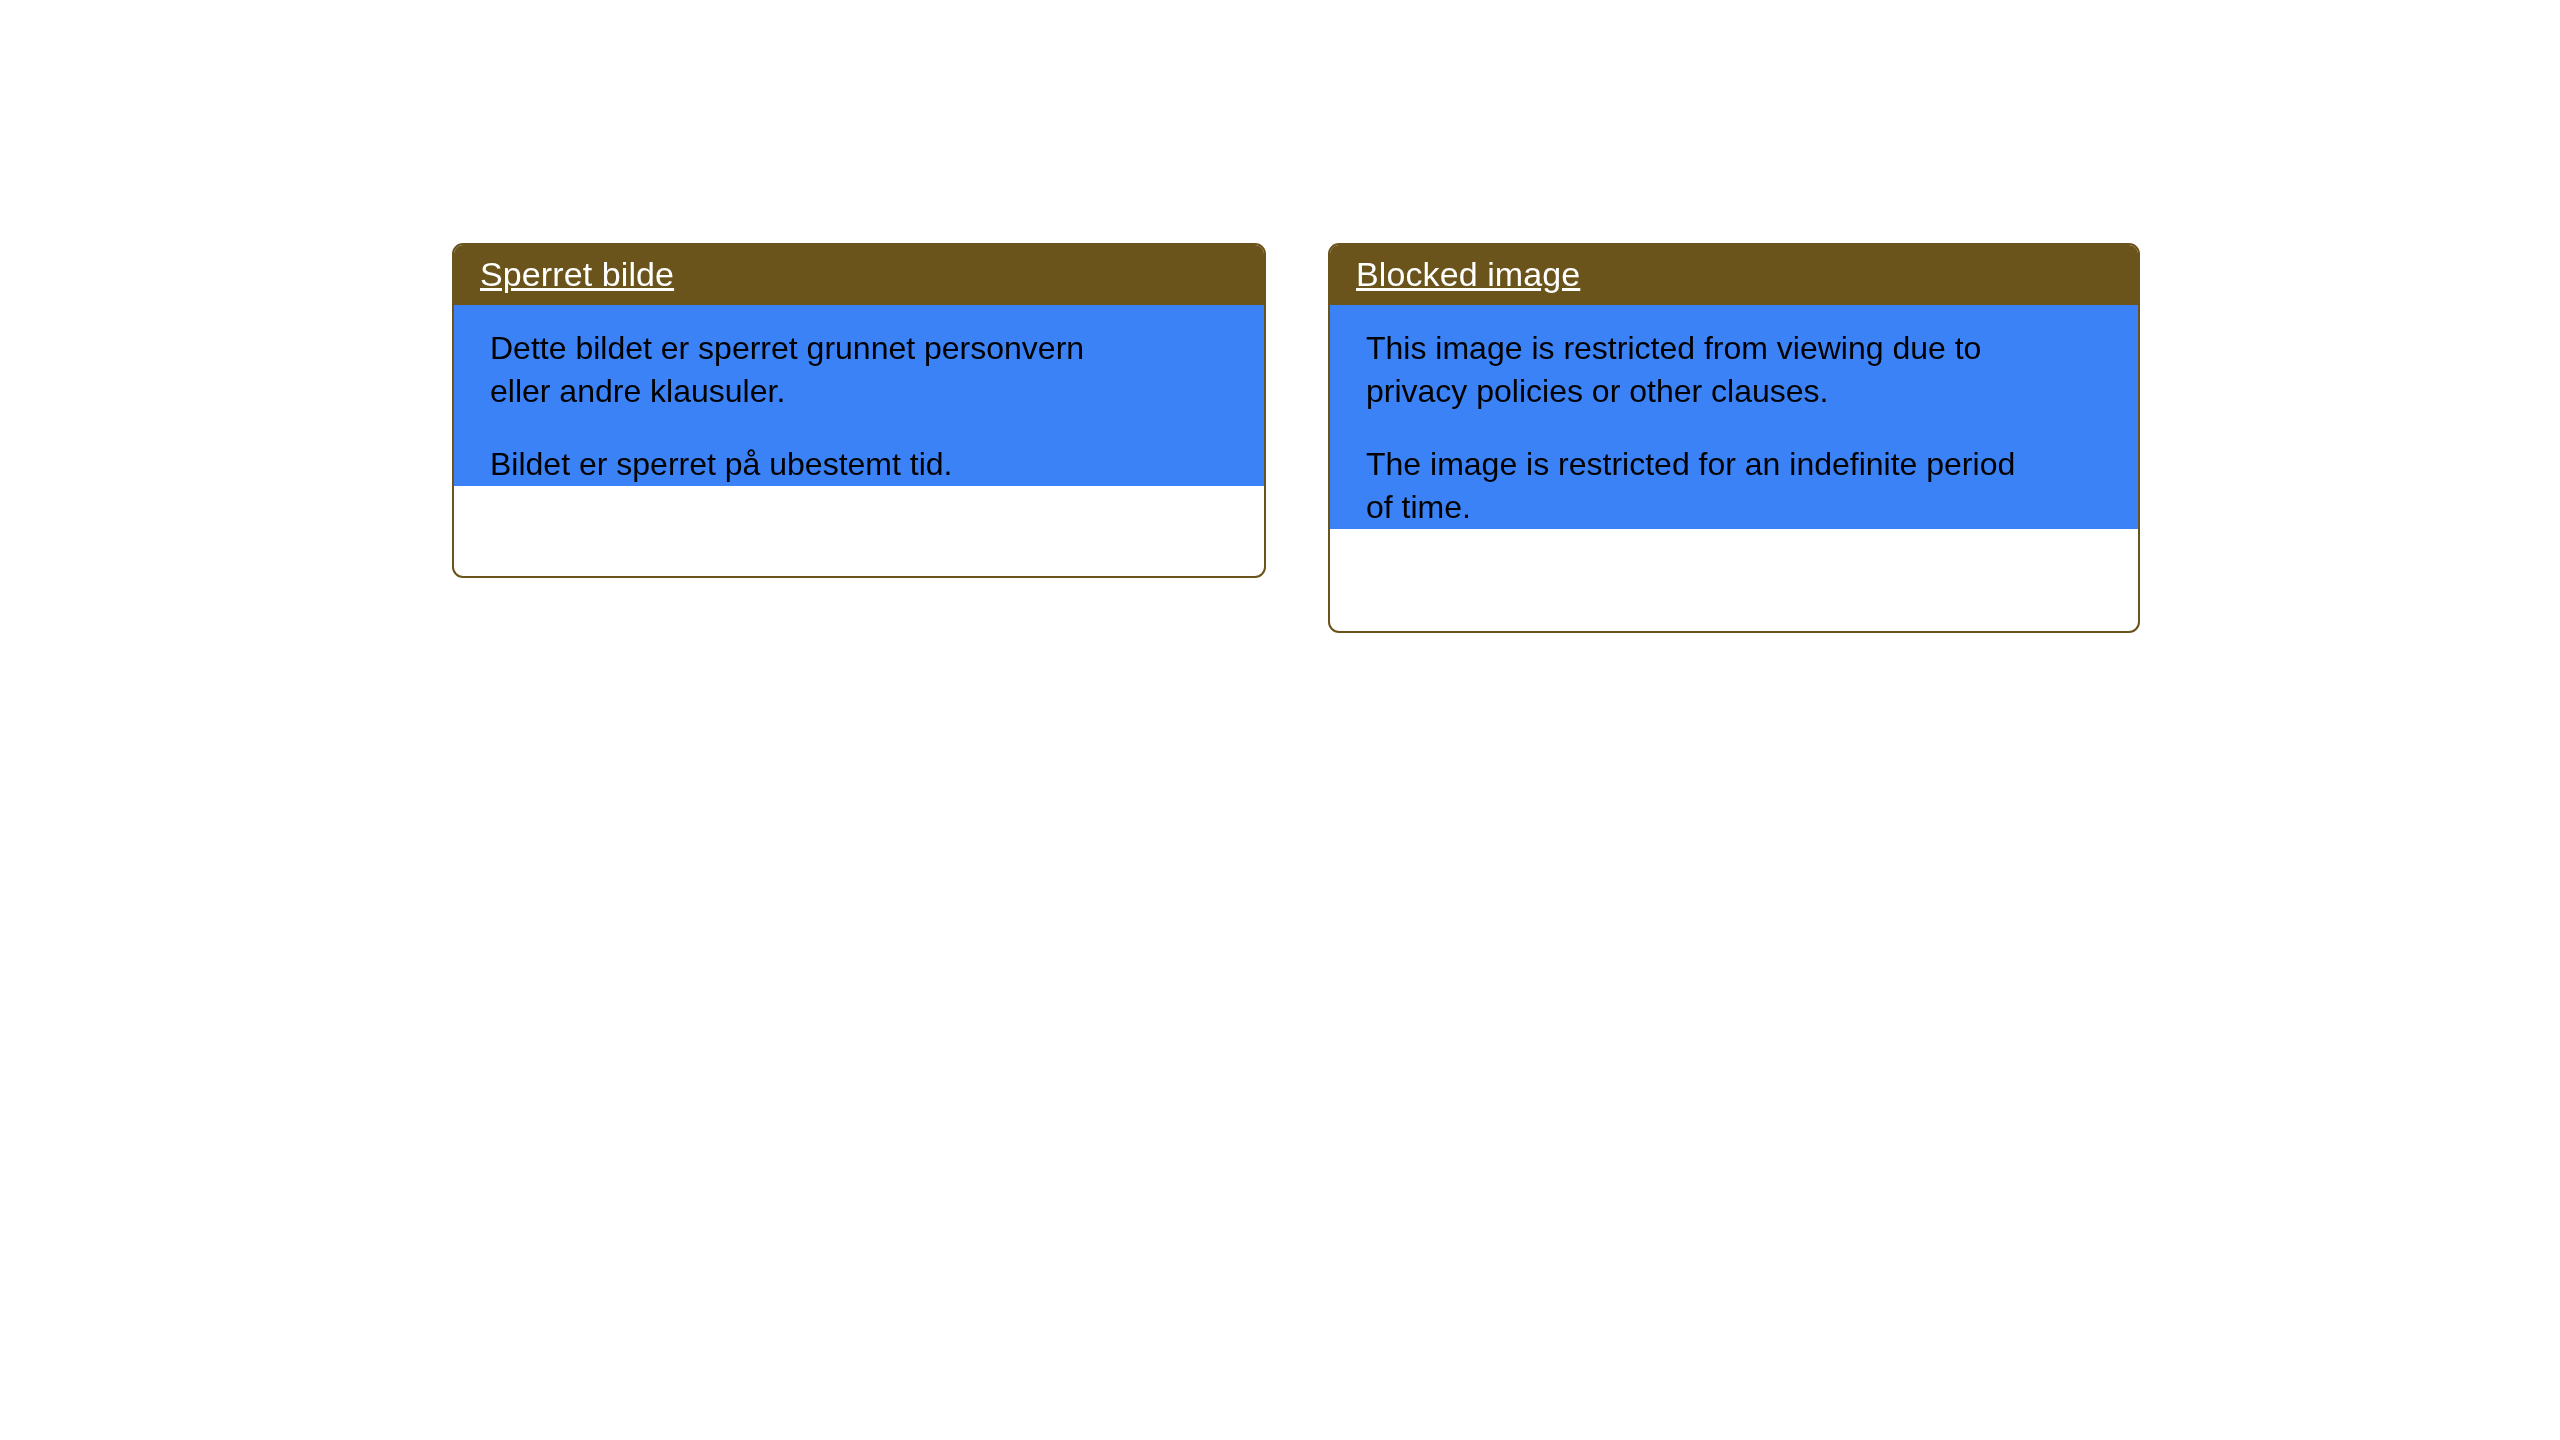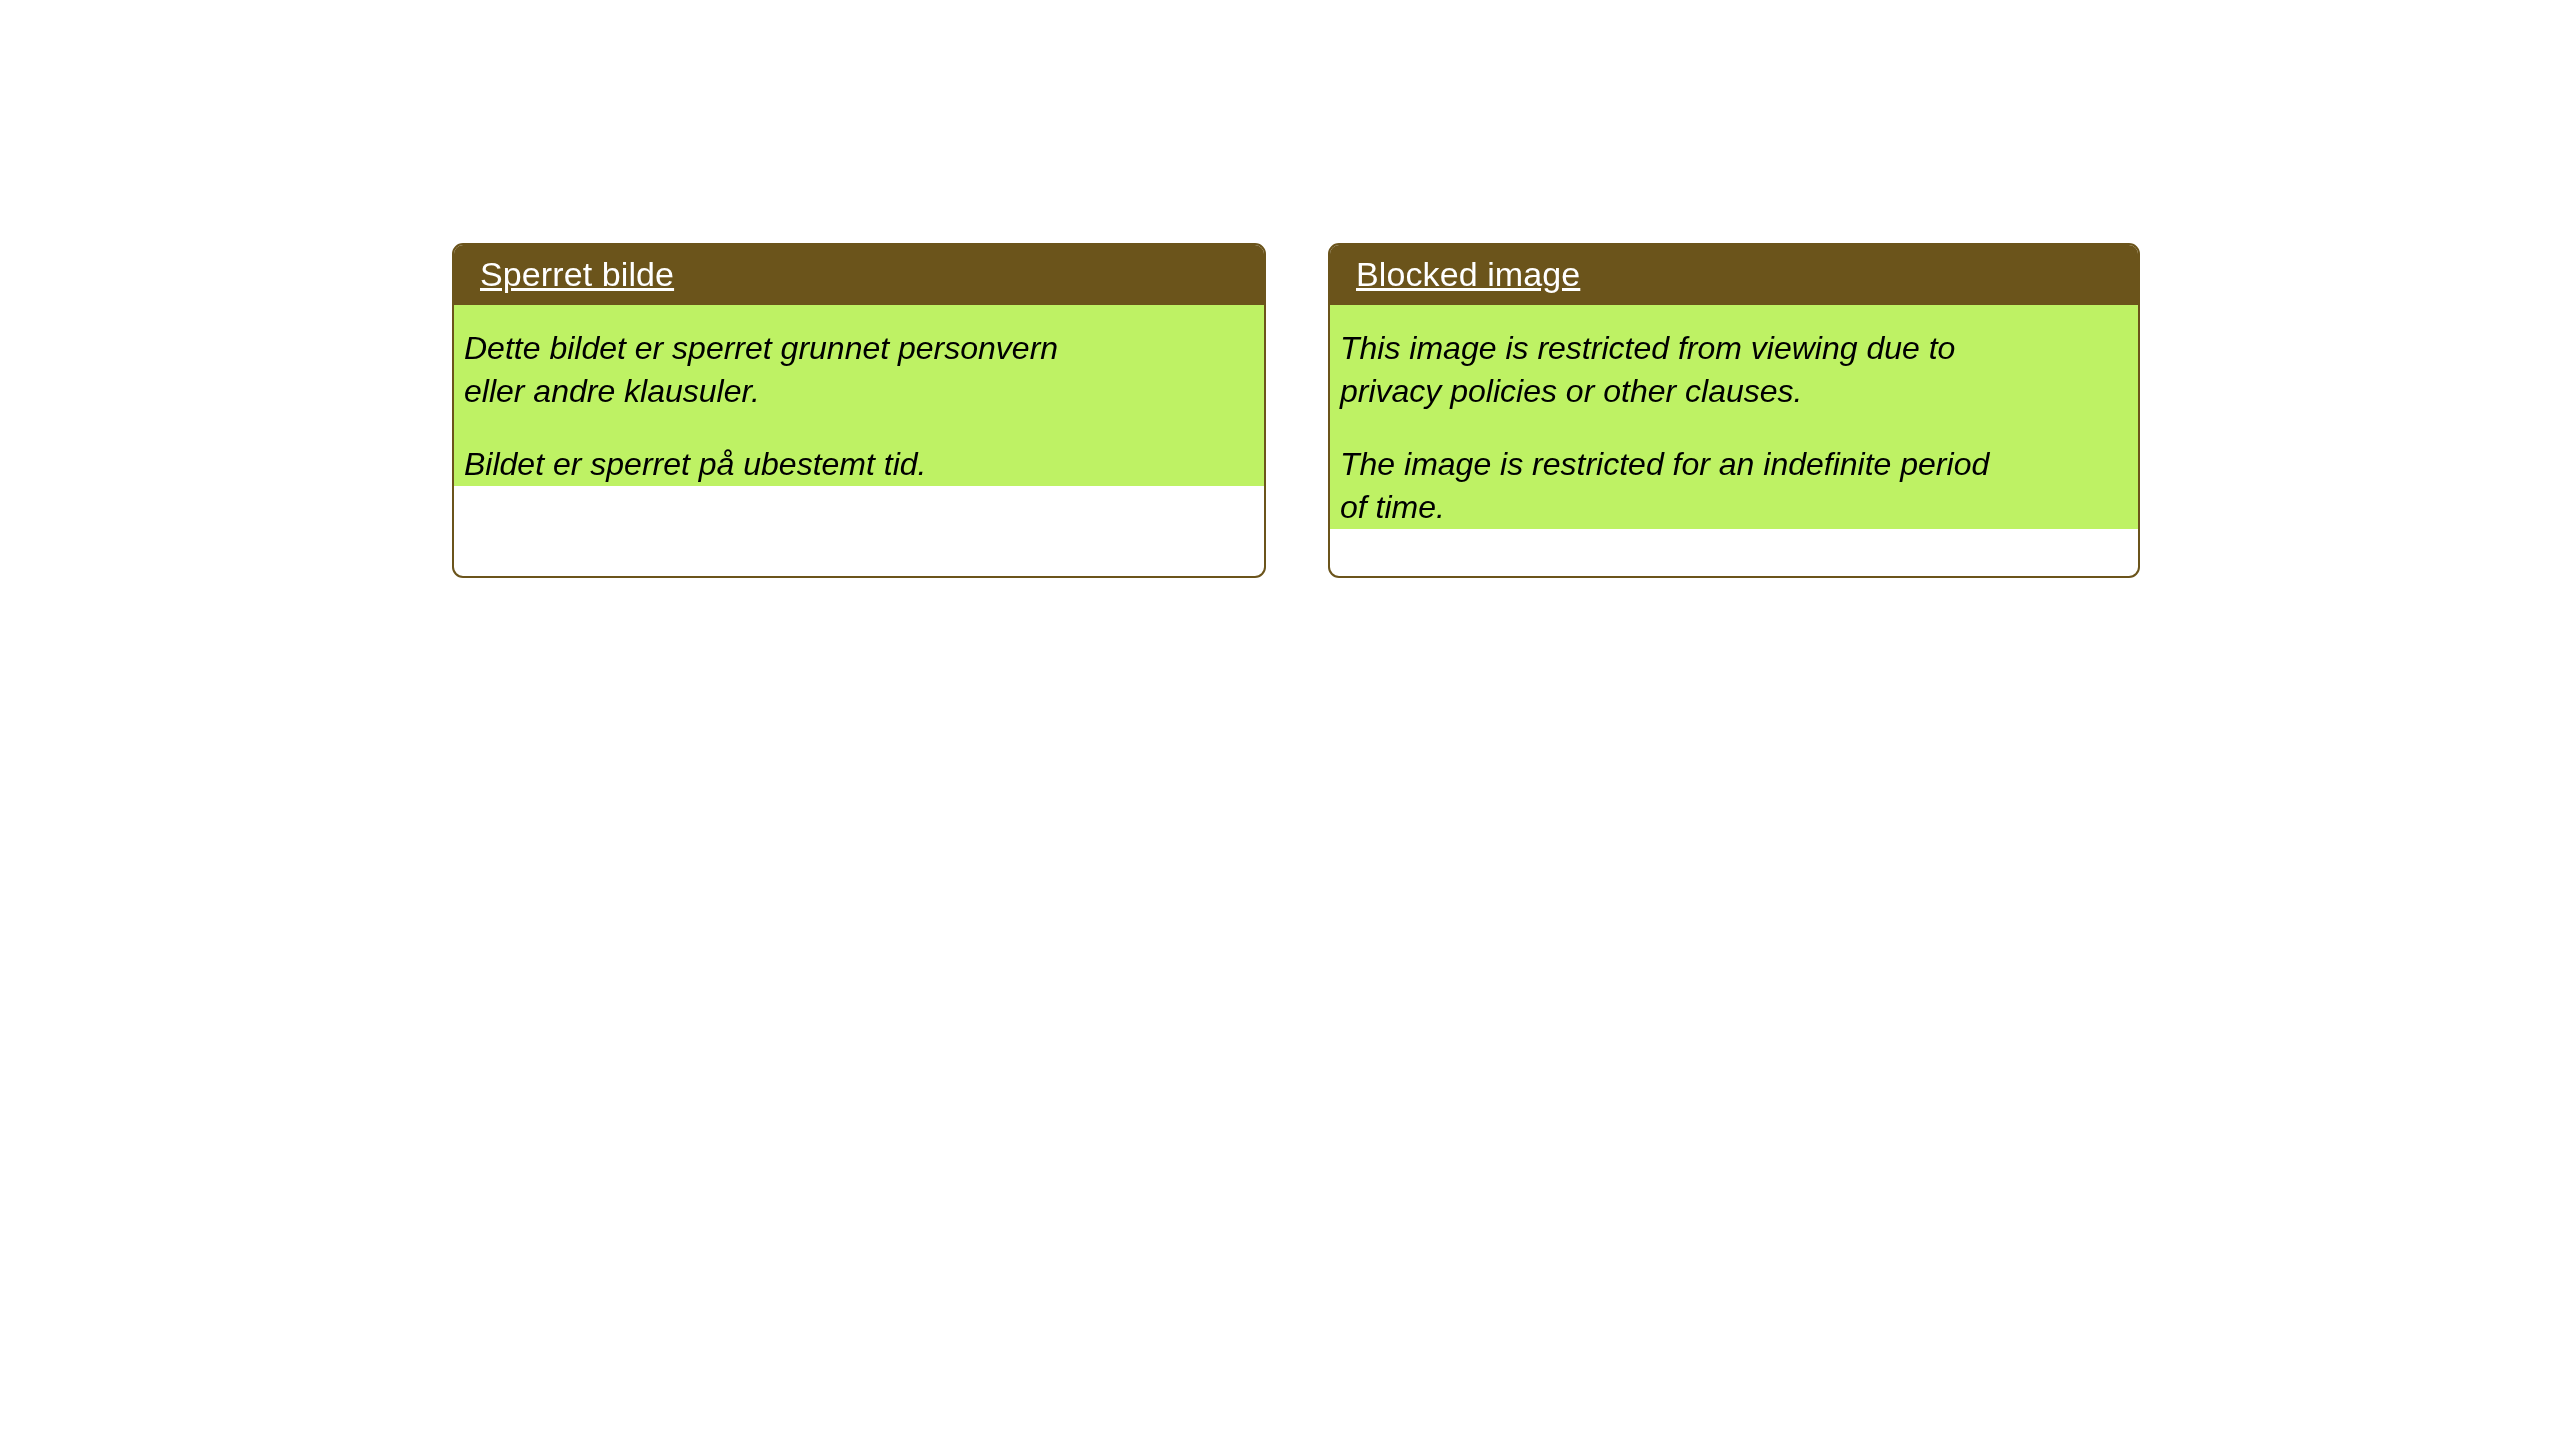--- a/index.html
+++ b/index.html
@@ -25,21 +25,21 @@
     position: absolute;
     top: 243px;
     box-sizing: border-box;
     background: #ffffff;
     border-radius: 11px;
     border: 2px solid #6B541B;
     overflow: hidden;
   }
 
   #card-no  { left: 452px;  width: 814px; height: 335px; }
-  #card-en  { left: 1328px; width: 812px; height: 335px; }
+  #card-en  { left: 1328px; width: 812px; height: 390px; }
 
   .card-header {
     box-sizing: border-box;
     height: 62px;
     background: #6B541B;
     margin: -2px -2px 0 -2px;
     border-top-left-radius: 10px;
     border-top-right-radius: 10px;
     display: flex;
     align-items: center;
@@ -51,23 +51,22 @@
     font-size: 34px;
     line-height: 40px;
     font-weight: 400;
     letter-spacing: 0.1px;
     white-space: nowrap;
     text-decoration: underline;
   }
 
   .card-body {
     box-sizing: border-box;
-    padding: 22px 26px 0 10px;
-    background: #bef264;
-    font-style: italic;
+    padding: 22px 26px 0 36px;
+    background: #3b82f6;
   }
 
   .card-paragraph {
     color: #000000;
     font-size: 32px;
     line-height: 43px;
     font-weight: 400;
     margin: 0;
     white-space: pre-line;
   }

